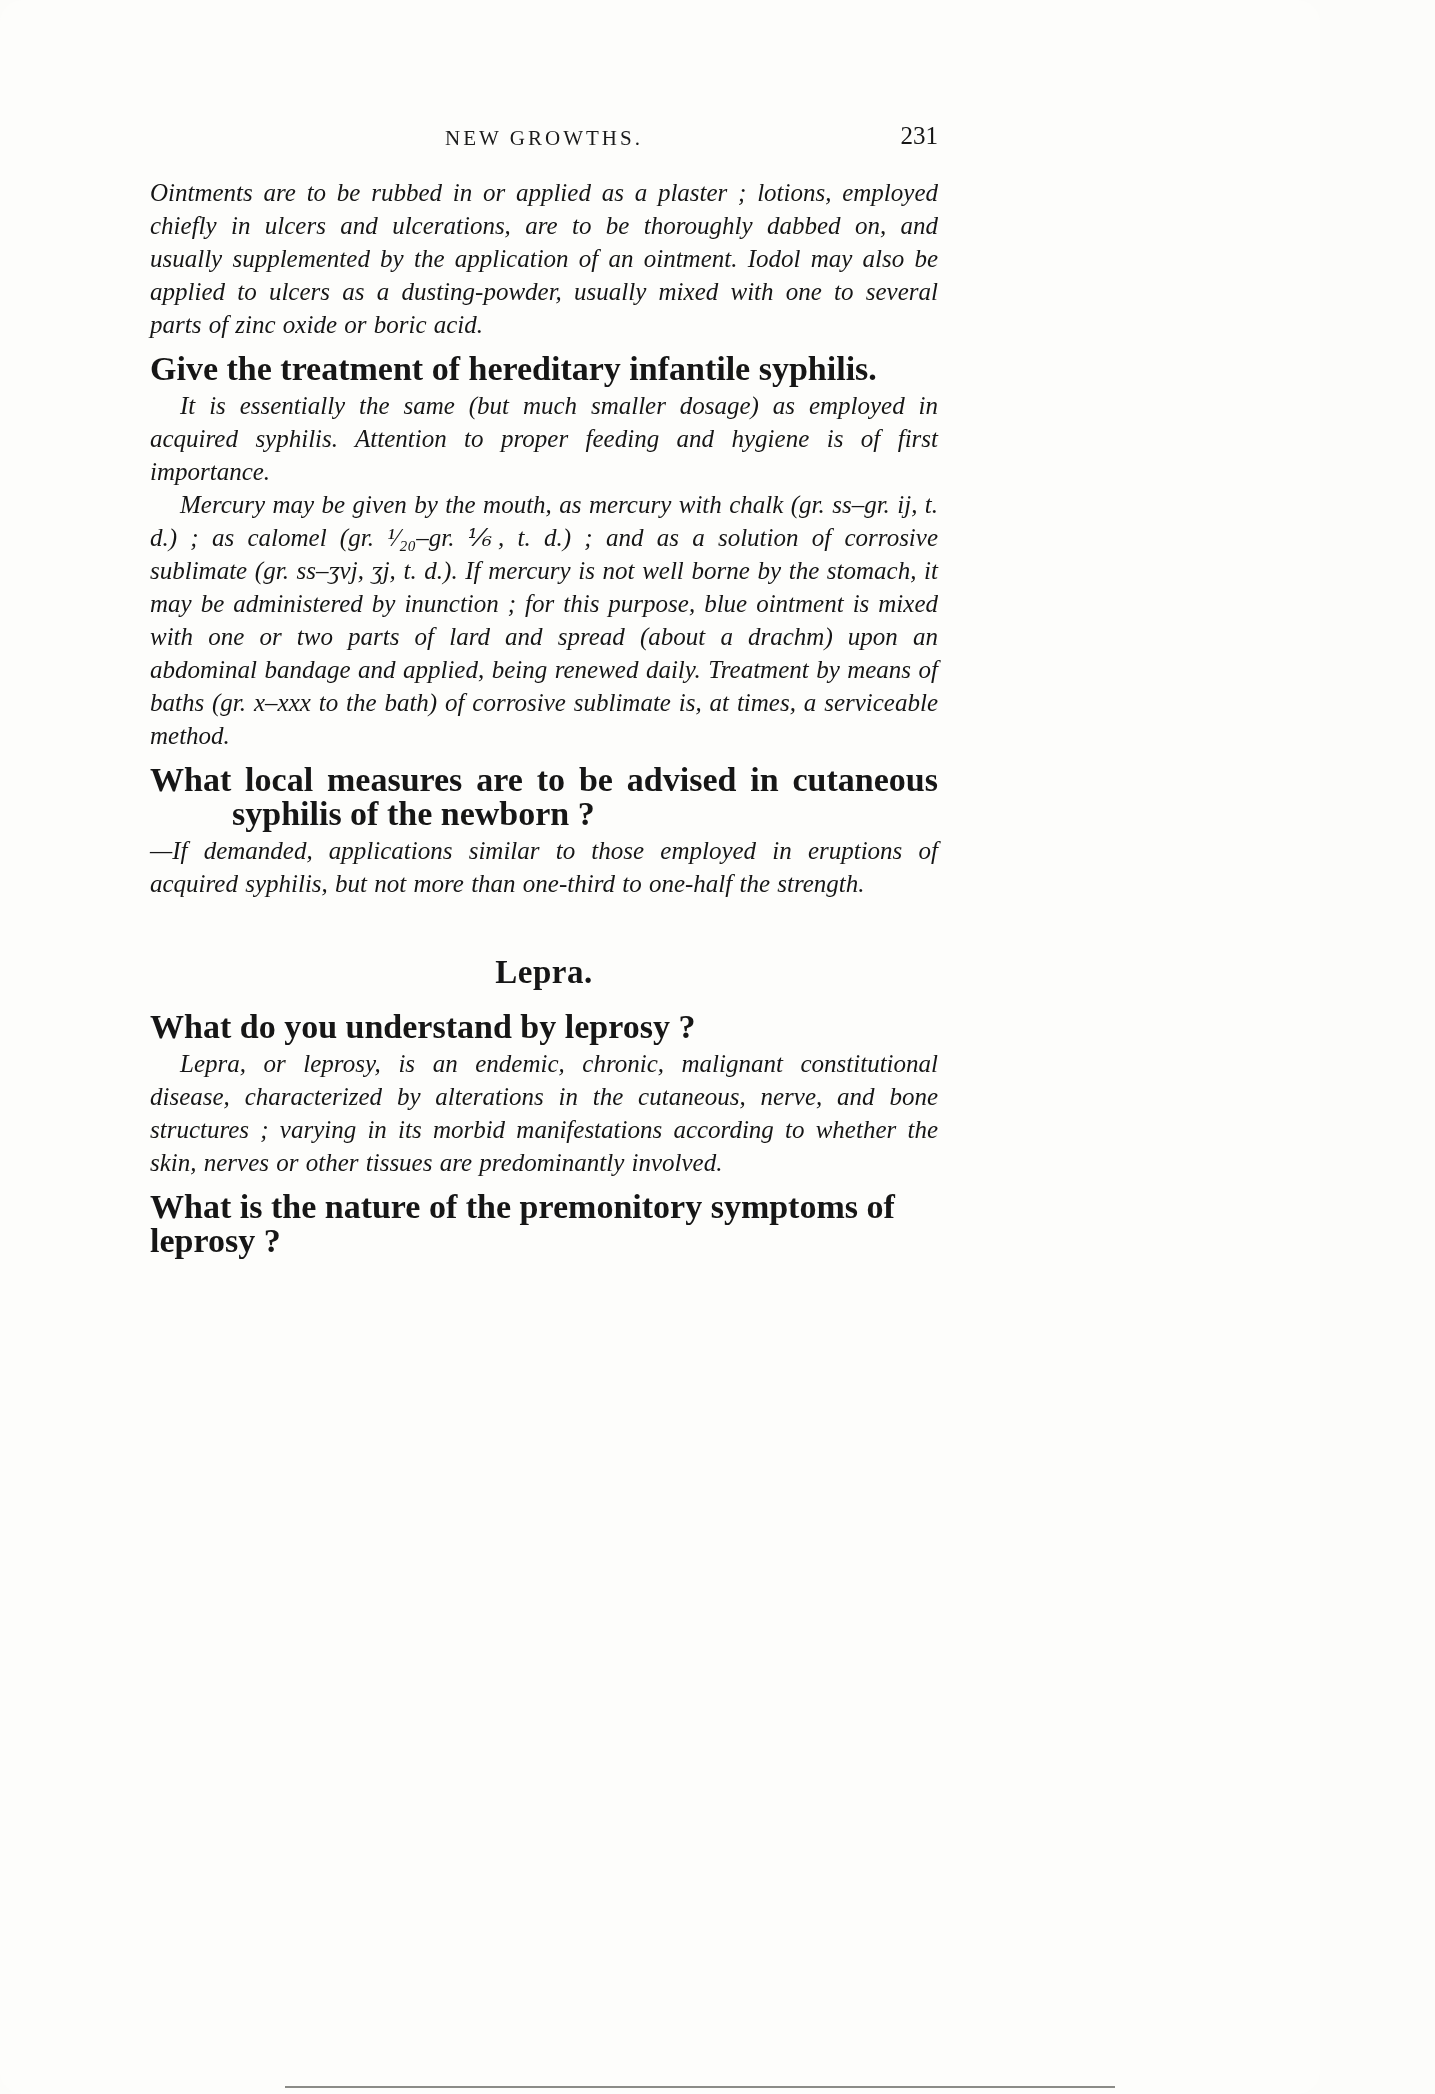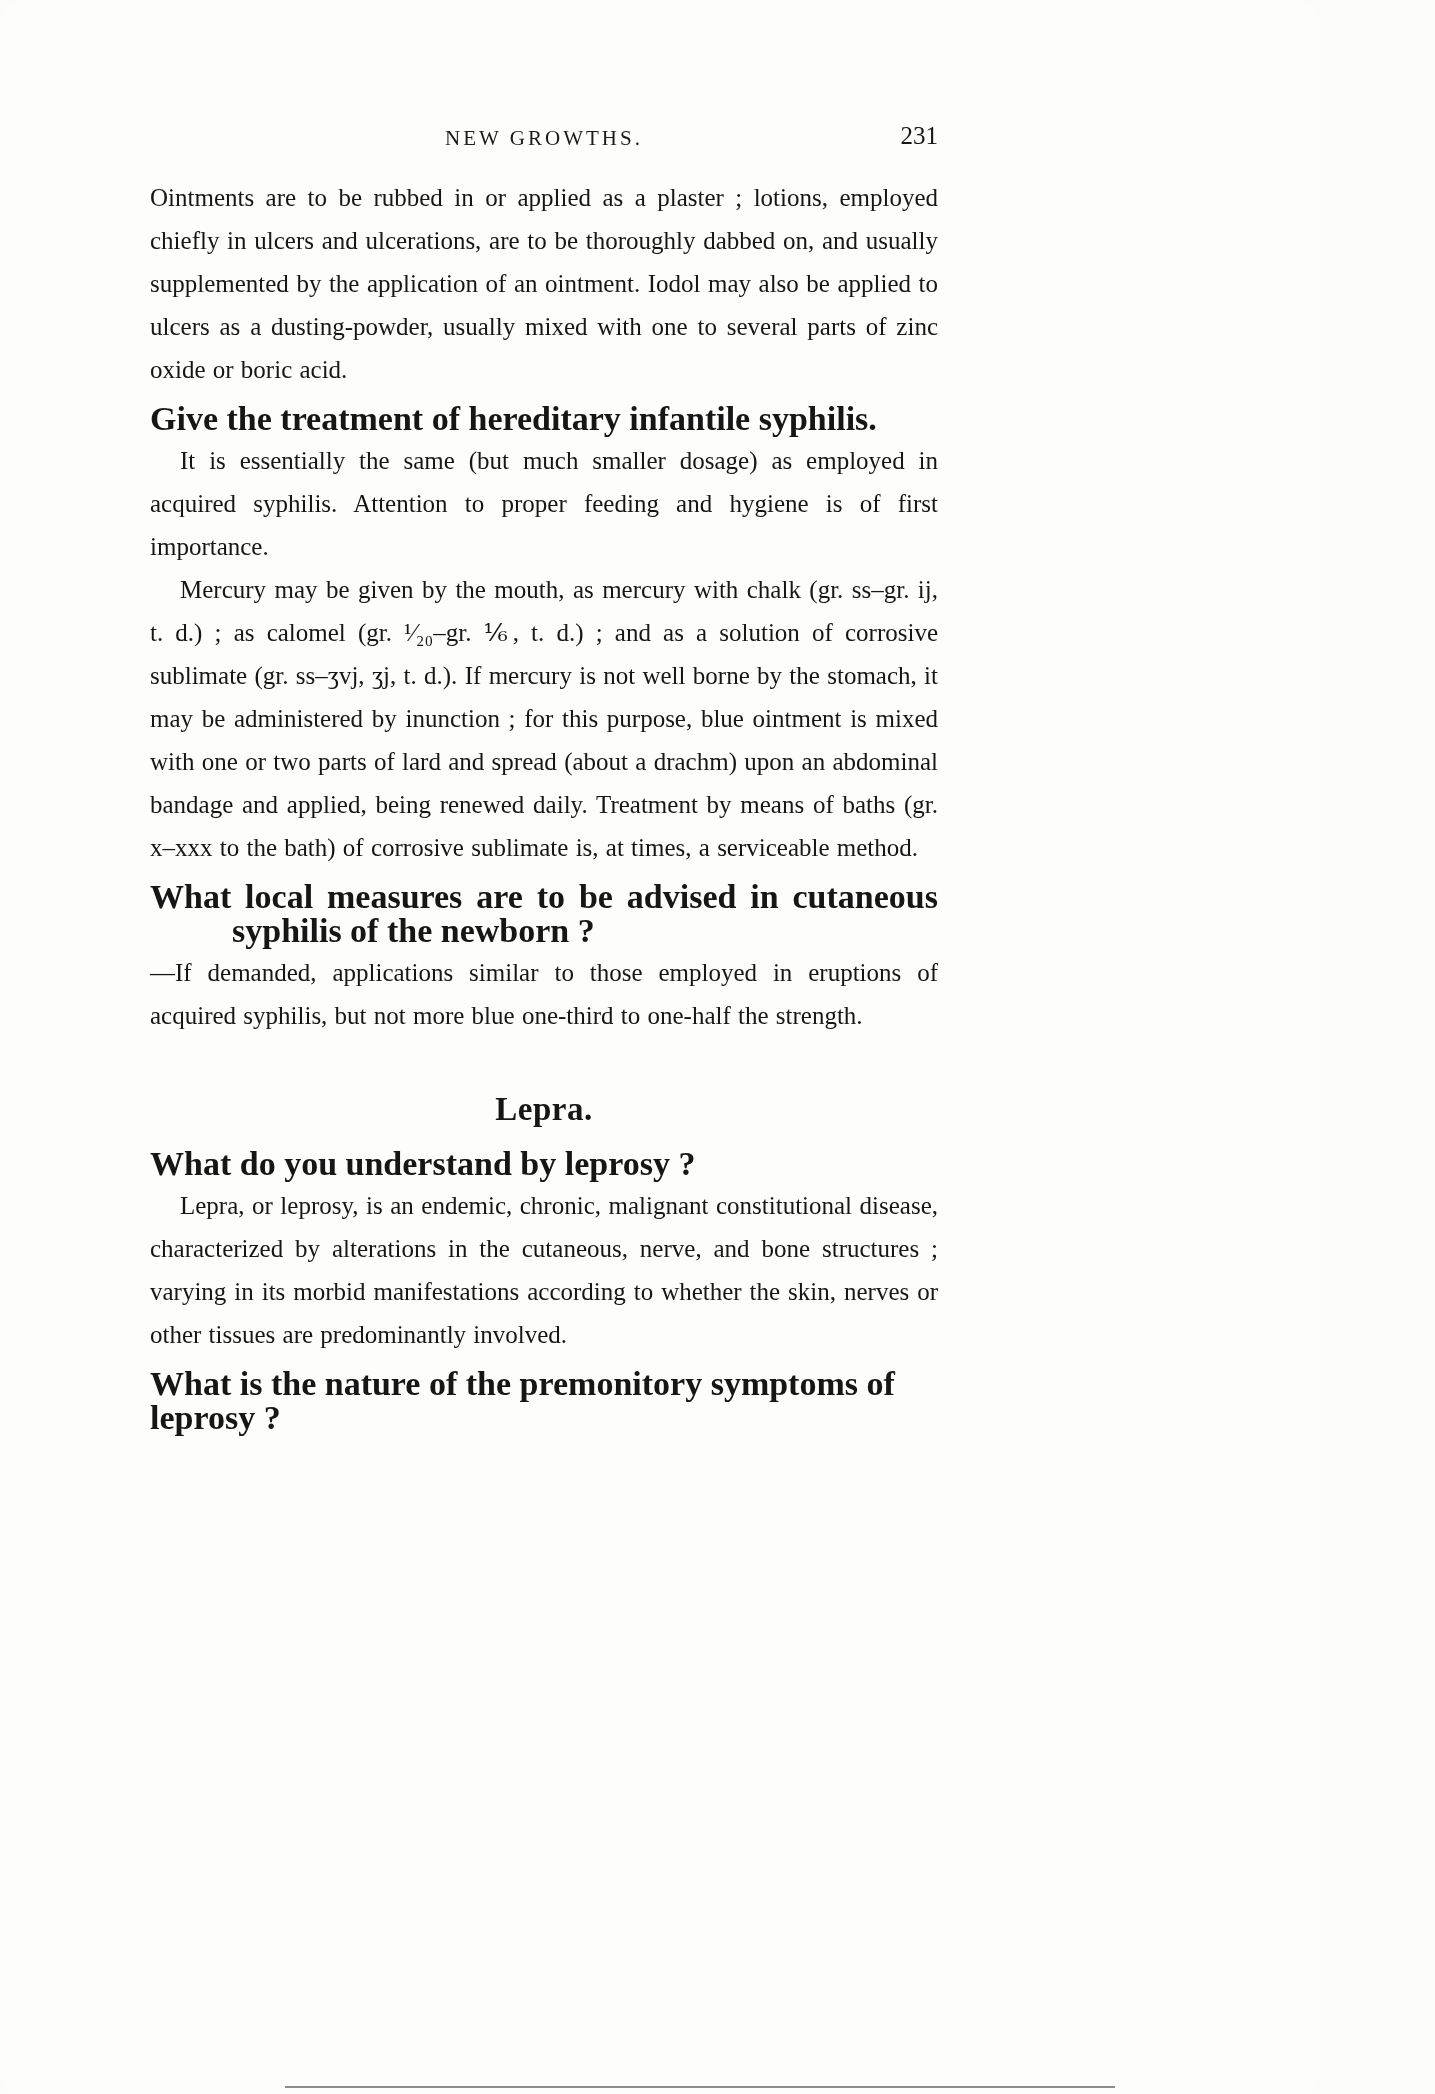--- a/index.html
+++ b/index.html
@@ -40,24 +40,25 @@
   }
   .page-number {
     position: absolute;
     right: 0;
     top: 0;
     font-size: 25px;
   }
   p.body-par {
     margin: 0;
     font-size: 25px;
-    line-height: 43px;
+    line-height: 33px;
     text-align: justify;
     text-indent: 30px;
     word-spacing: 1px;
+    font-style: italic;
   }
   p.no-indent {
     text-indent: 0;
   }
   .question {
     margin: 11px 0 3px 0;
     font-size: 34px;
     line-height: 34px;
     font-weight: bold;
     text-align: left;
@@ -108,21 +109,21 @@
 
     <h2 class="question">Give the treatment of hereditary infantile syphilis.</h2>
 
     <p class="body-par">It is essentially the same (but much smaller dosage) as employed in acquired syphilis.  Attention to proper feeding and hygiene is of first importance.</p>
 
     <p class="body-par">Mercury may be given by the mouth, as mercury with chalk (gr. ss–gr. ij, t. d.) ; as calomel (gr. ¹⁄₂₀–gr. ⅙, t. d.) ; and as a solution of corrosive sublimate (gr. ss–ʒvj, ʒj, t. d.).  If mercury is not well borne by the stomach, it may be administered by inunction ; for this purpose, blue ointment is mixed with one or two parts of lard and spread (about a drachm) upon an abdominal bandage and applied, being renewed daily.  Treatment by means of baths (gr. x–xxx to the bath) of corrosive sublimate is, at times, a serviceable method.</p>
 
 
     <h2 class="question hang">What local measures are to be advised in cutaneous syphilis of the newborn ?</h2>
 
-    <p class="body-par no-indent">—If demanded, applications similar to those employed in eruptions of acquired syphilis, but not more blue one-third to one-half the strength.</p>
+    <p class="body-par no-indent">—If demanded, applications similar to those employed in eruptions of acquired syphilis, but not more than one-third to one-half the strength.</p>
 
     <h1 class="section-title">Lepra.</h1>
 
 
     <h2 class="question">What do you understand by leprosy ?</h2>
 
     <p class="body-par">Lepra, or leprosy, is an endemic, chronic, malignant constitutional disease, characterized by alterations in the cutaneous, nerve, and bone structures ; varying in its morbid manifestations according to whether the skin, nerves or other tissues are predominantly involved.</p>
 
     <h2 class="question">What is the nature of the premonitory symptoms of leprosy ?</h2>
 

